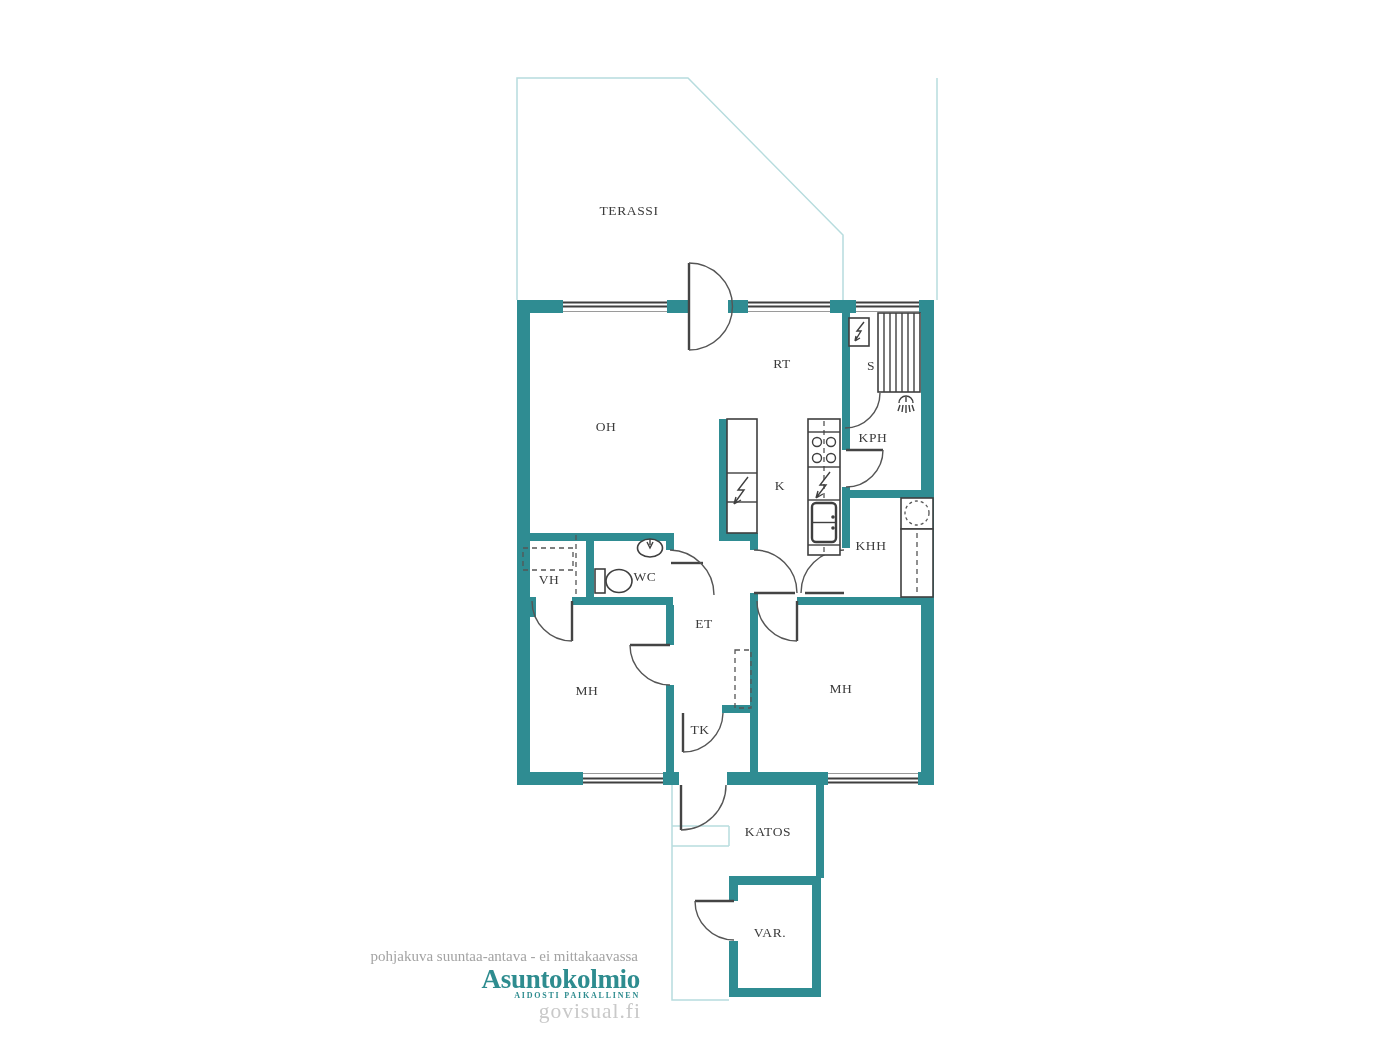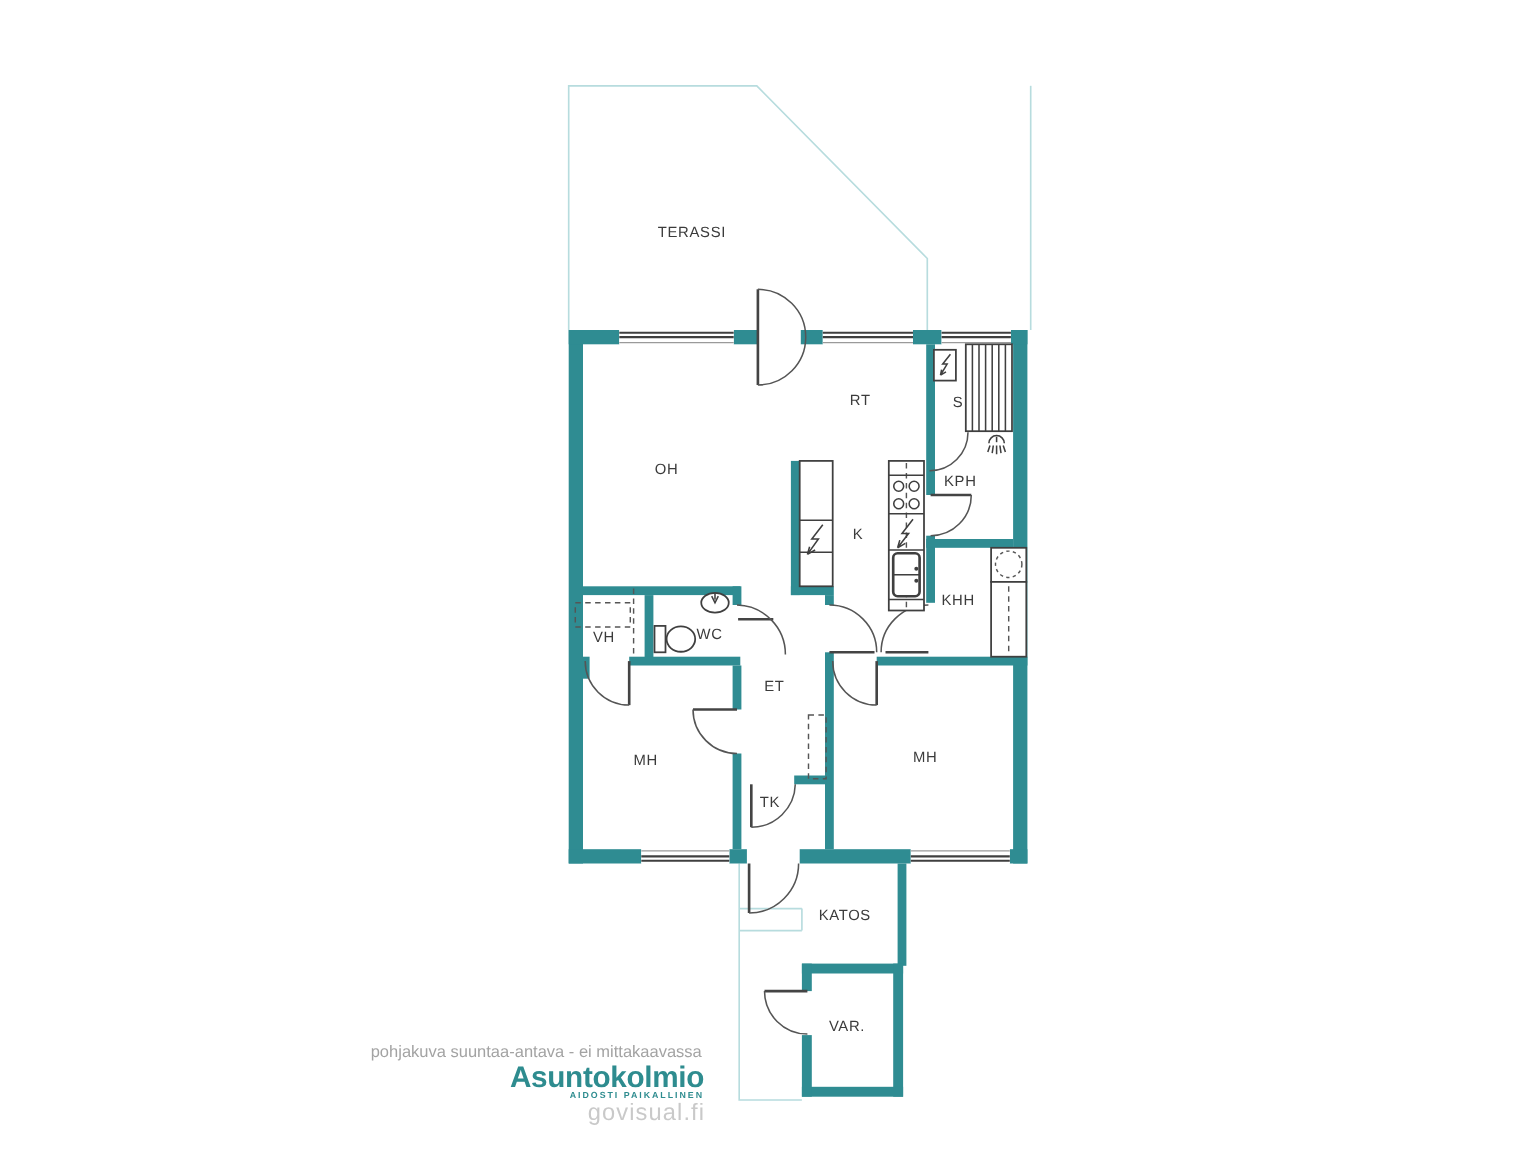--- a/index.html
+++ b/index.html
@@ -1,17 +1,17 @@
 <!DOCTYPE html>
 <html style="--wall: #2f8c92; --light-line: #b7dcde; --line: #3f3f3f; --swing: #555555; --label: #3b3b3b; --brand: #2e8c8f; --muted: #a3a3a3; --watermark: #c9c9c9;"><head>
 <meta charset="utf-8">
 <style>
   html,body{margin:0;padding:0;background:#fff;}
   .page{position:relative;width:1348px;height:1048px;background:#fff;overflow:hidden;
-        font-family:Liberation Sans, sans-serif;}
+        font-family:Liberation Serif, serif;}
   svg{display:block}
   .wall{fill:var(--wall);stroke:none}
   .lightline{stroke:var(--light-line);stroke-width:1.5;fill:none}
   .winbox{fill:#fff;stroke:none}
   .winline{stroke:var(--line);stroke-width:2;fill:none}
   .winedge{stroke:#9a9a9a;stroke-width:1;fill:none}
   .fixture{fill:#fff;stroke:var(--line);stroke-width:1.6}
   .fixline{stroke:var(--line);stroke-width:1.4;fill:none}
   .dashed{stroke:#555;stroke-width:1.3;fill:none;stroke-dasharray:5 4}
   .swing{stroke:var(--swing);stroke-width:1.4;fill:none}

